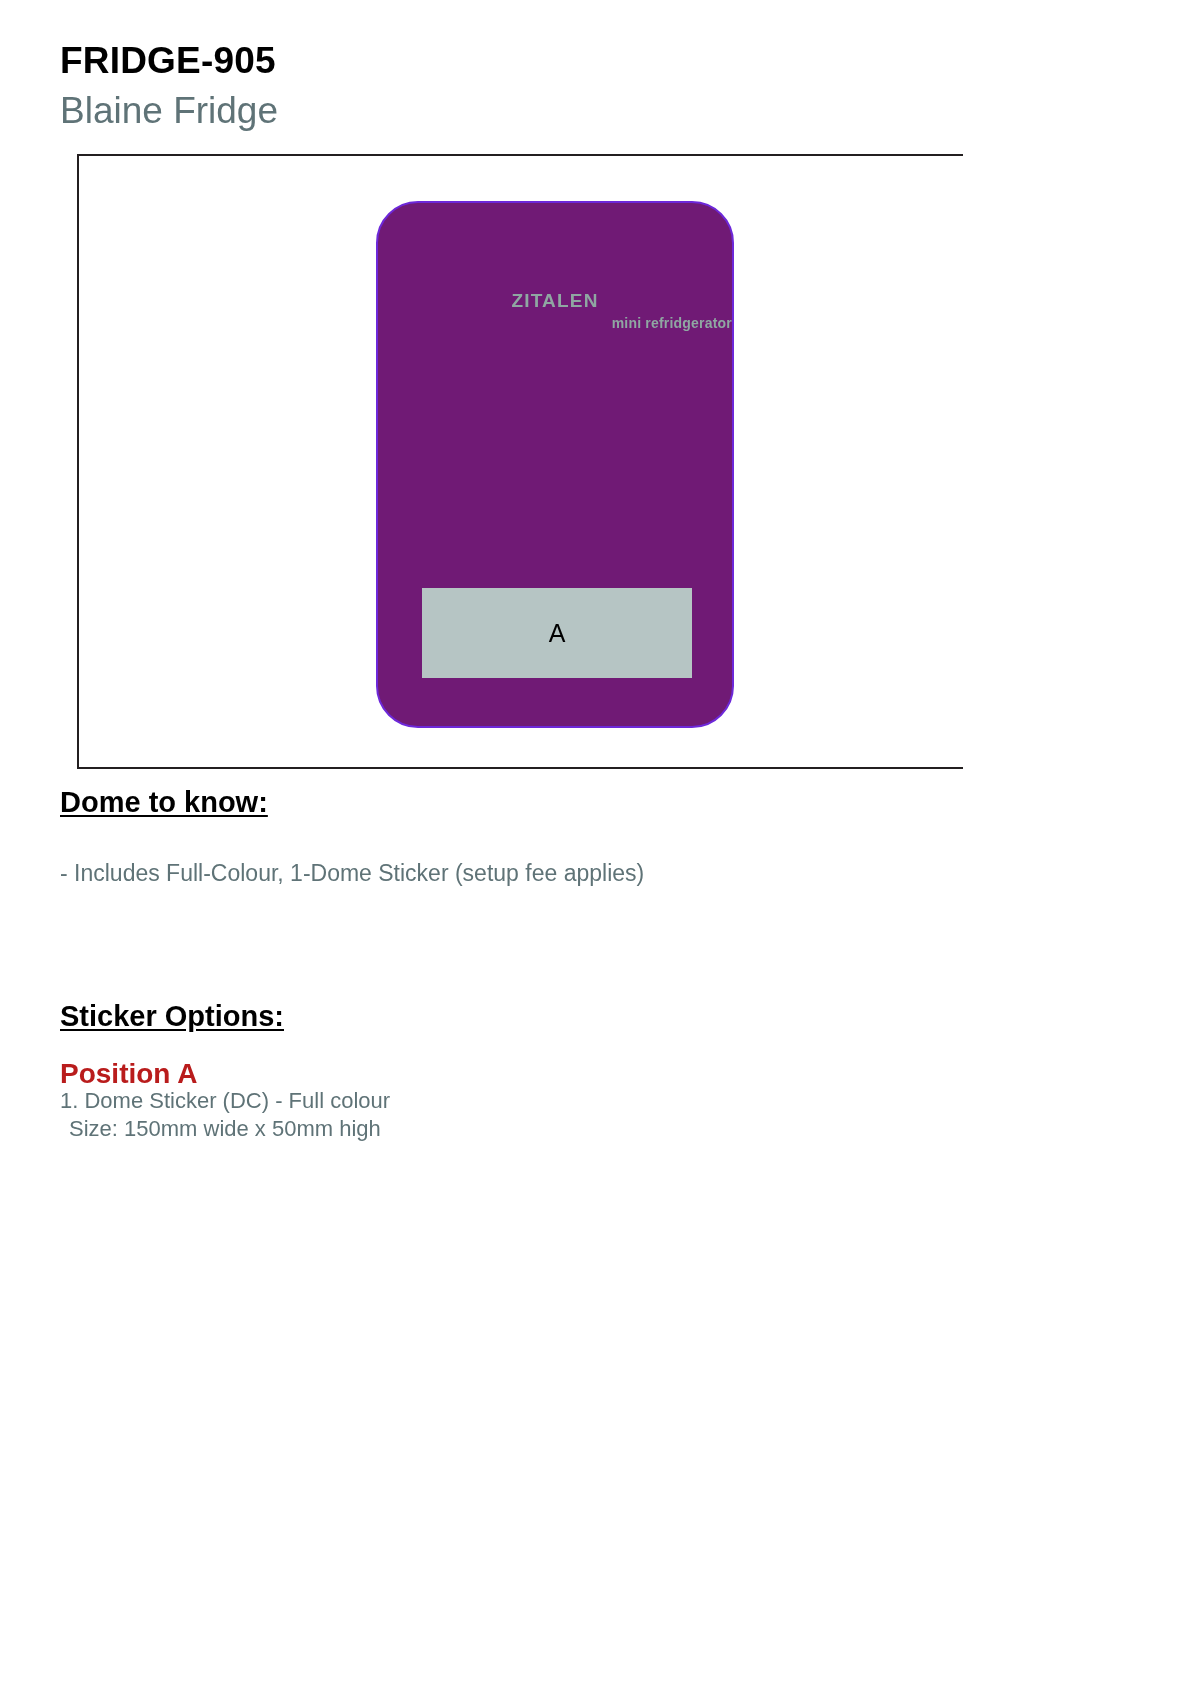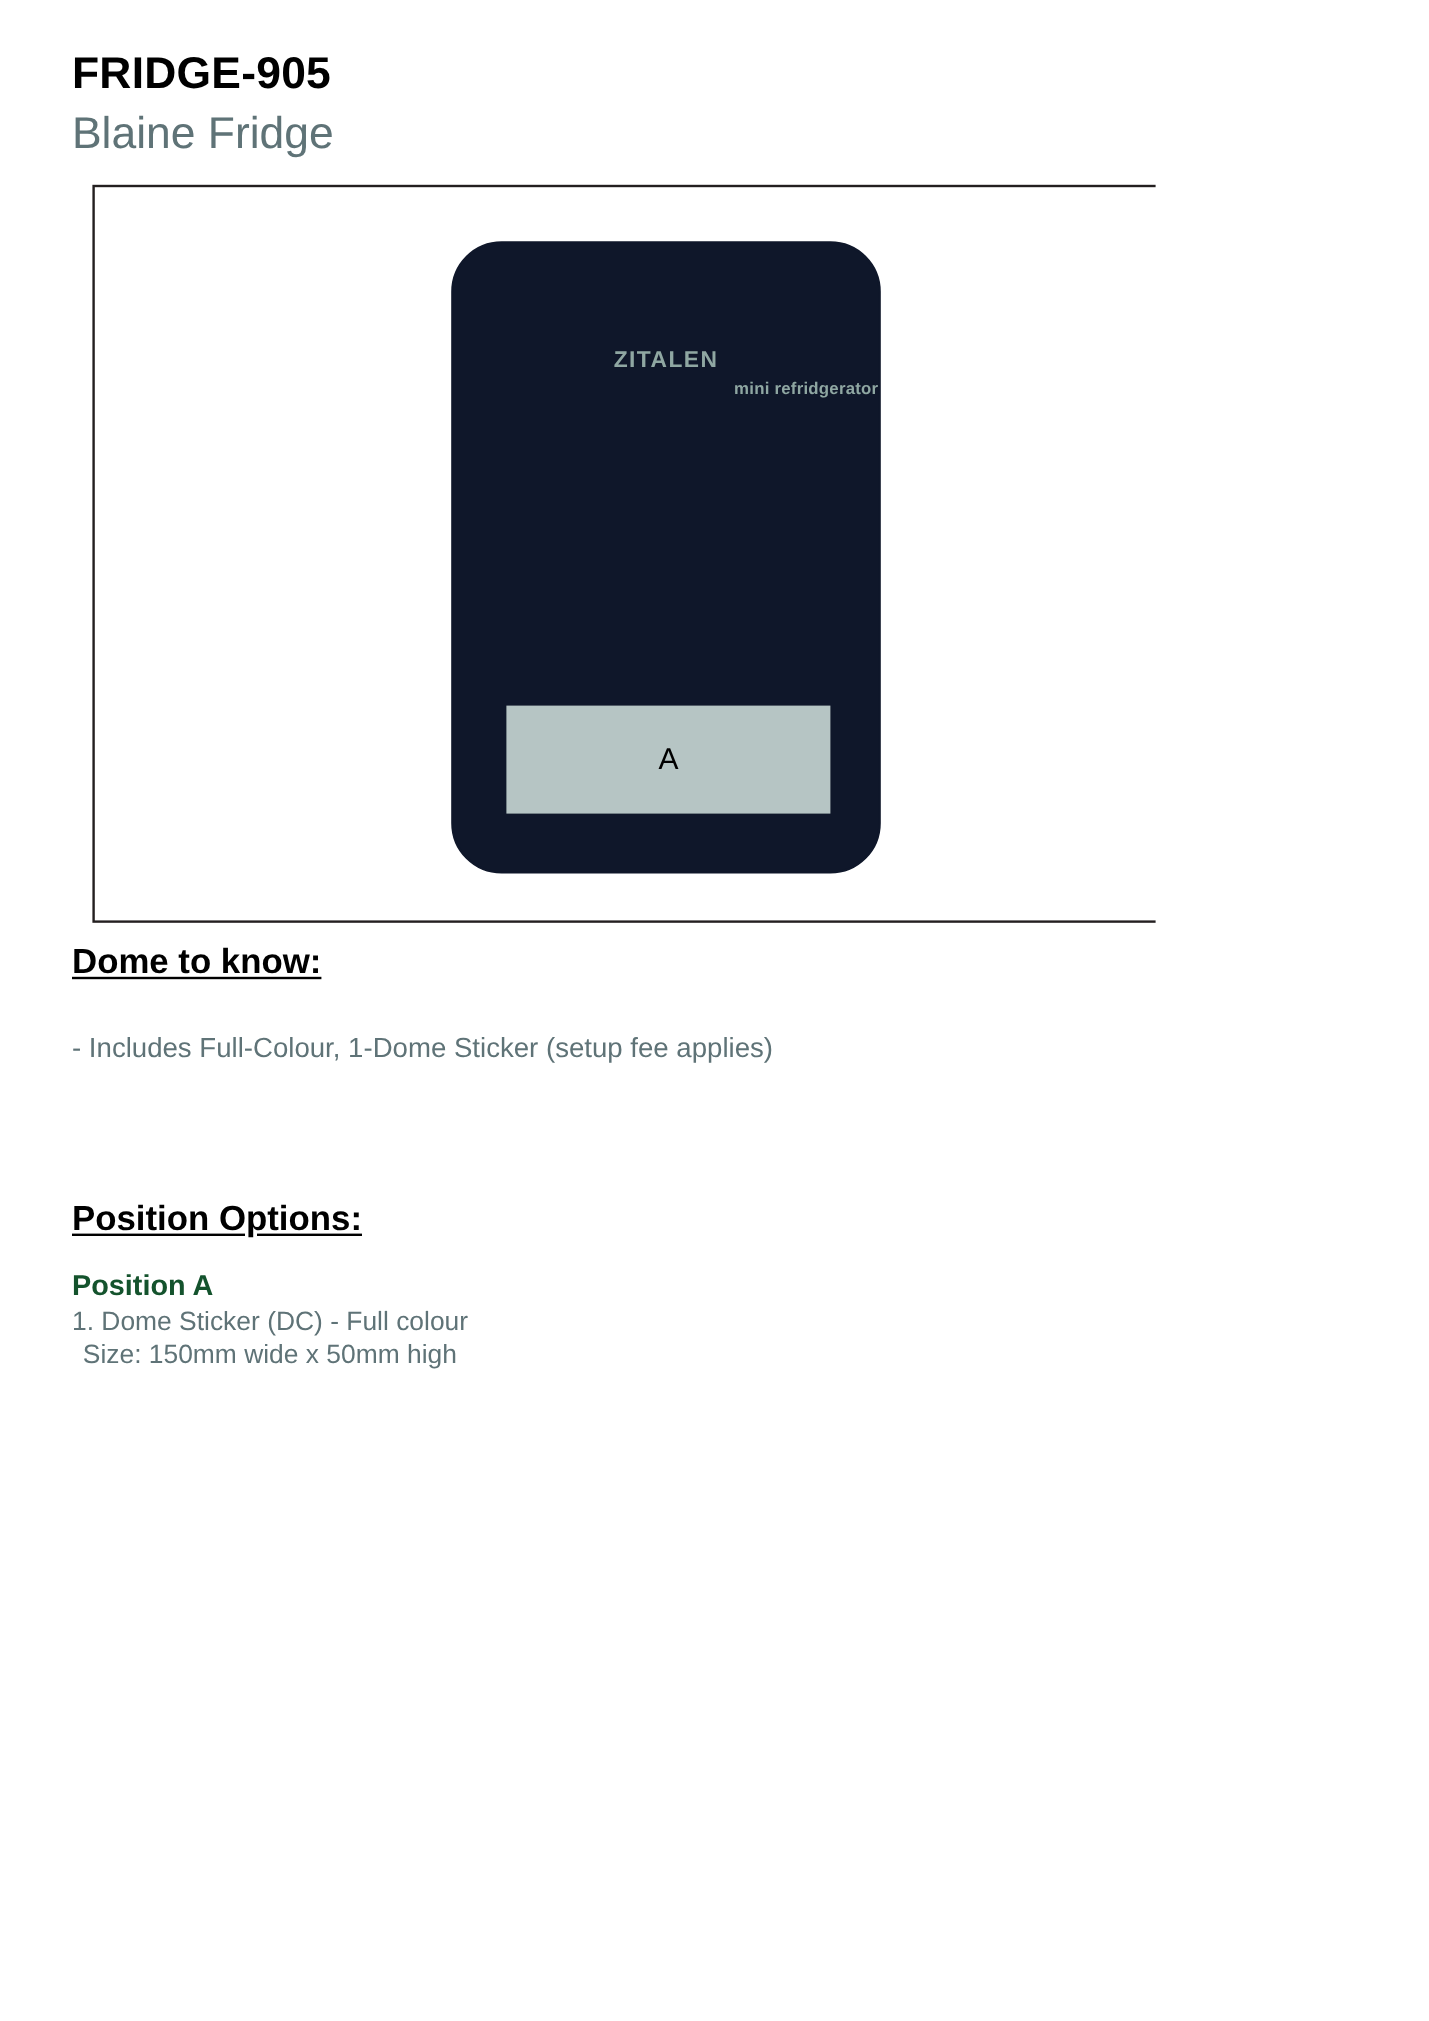--- a/index.html
+++ b/index.html
@@ -53,24 +53,24 @@
     background: #ffffff;
   }
 
   
   .fridge-body {
     position: absolute;
     left: 297px;
     top: 45px;
     width: 358px;
     height: 527px;
-    border: 2px solid #0f172a;
+    border: 2px solid #6d28d9;
     border-radius: 42px;
     box-sizing: border-box;
-    background: #0f172a;
+    background: #701a75;
   }
   .brand-block {
     position: absolute;
     left: 0;
     top: 88px;
     width: 100%;
     text-align: center;
   }
   .brand-name {
     font-size: 19px;
@@ -121,23 +121,23 @@
   .body-line {
     position: absolute;
     font-size: 23px;
     color: #5f7377;
     white-space: pre;
   }
   #need-line-1 { left: 60px; top: 860px; }
 
   .sub-heading {
     position: absolute;
-    font-size: 24px;
+    font-size: 28px;
     font-weight: bold;
-    color: #14532d;
+    color: #b91c1c;
   }
   #position-a-heading { left: 60px; top: 1058px; }
 
   #brand-line-1 { left: 60px; top: 1088px; font-size: 22px; }
   #brand-line-2 { left: 69px; top: 1116px; font-size: 22px; }
 </style>
 </head>
 <body>
 
 <div class="page">
@@ -156,18 +156,18 @@
 
     <div class="position-patch">
       <span>A</span>
     </div>
 
   </div>
 
   <div class="section-heading" id="need-heading">Dome to know:</div>
   <div class="body-line" id="need-line-1">- Includes Full-Colour, 1-Dome Sticker (setup fee applies)</div>
 
-  <div class="section-heading" id="branding-heading">Position Options:</div>
+  <div class="section-heading" id="branding-heading">Sticker Options:</div>
   <div class="sub-heading" id="position-a-heading">Position A</div>
   <div class="body-line" id="brand-line-1">1. Dome Sticker (DC) - Full colour</div>
   <div class="body-line" id="brand-line-2">Size: 150mm wide x 50mm high</div>
 
 </div>
 
 </body></html>

